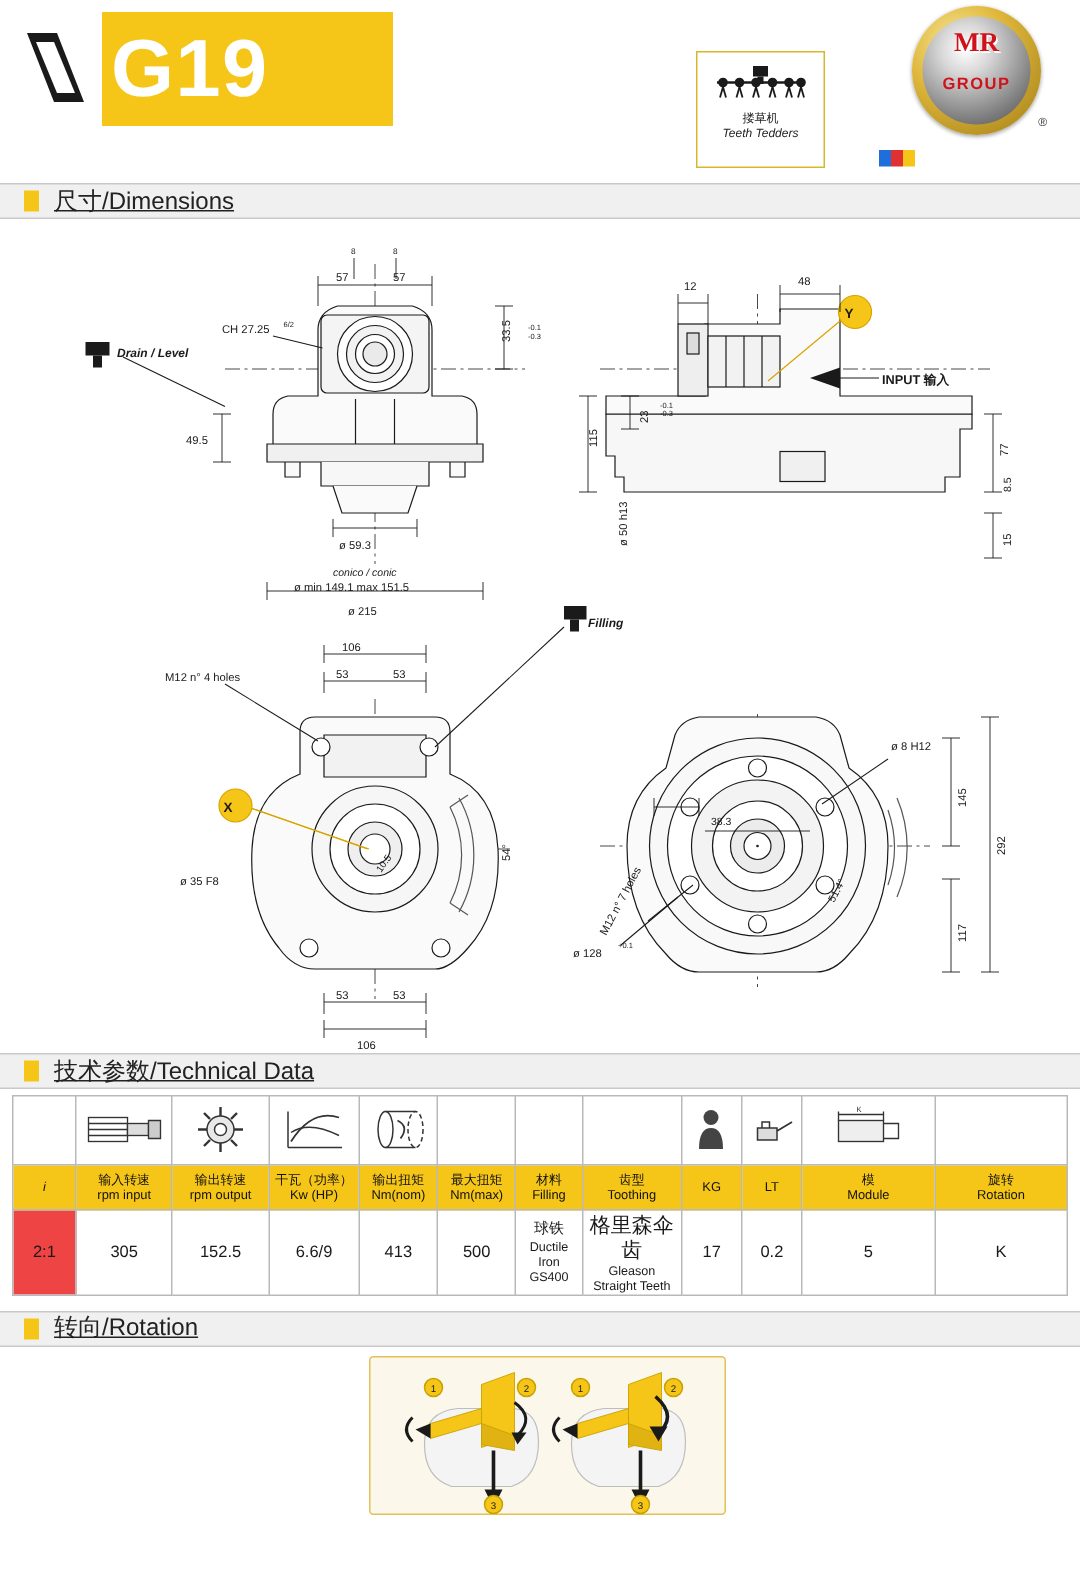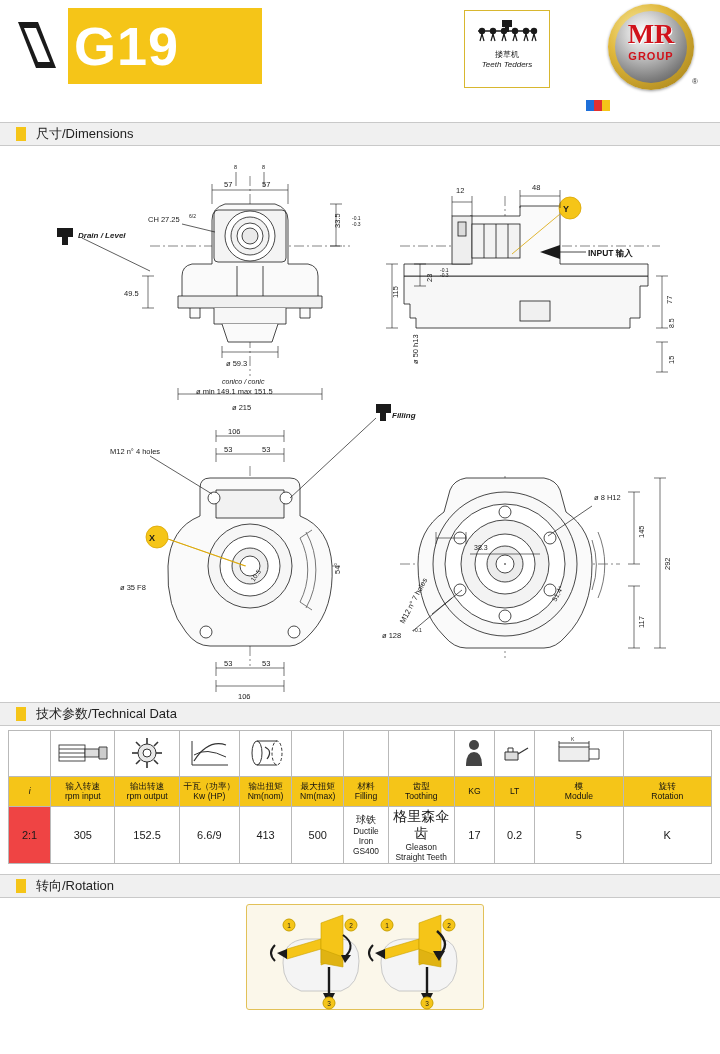--- a/index.html
+++ b/index.html
@@ -37,21 +37,21 @@
     font-size: 54px;
     color: #ffffff;
     font-weight: bold;
     letter-spacing: 1px;
     margin-left: 6px;
     line-height: 1;
   }
 
   .app-box {
     position: absolute;
-    left: 464px; top: 10px;
+    left: 464px; top: 34px;
     width: 86px; height: 78px;
     border: 1px solid #d8b72f;
     background: #ffffff;
     text-align: center;
     padding-top: 6px;
   }
   .app-box .icon { height: 30px; }
   .app-cn { font-size: 8px; color: #222; margin-top: 2px; }
   .app-en { font-size: 8px; font-style: italic; color: #222; }
 
@@ -70,21 +70,21 @@
   }
   .logo-inner {
     position: absolute; left: 7px; top: 7px;
     width: 72px; height: 72px;
     border-radius: 50%;
     background: radial-gradient(circle at 40% 30%, #ffffff 0%, #d8d8d8 25%, #7f7f7f 70%, #4a4a4a 100%);
   }
   .logo-mr {
     position: absolute; left: 0; top: 14px;
     width: 86px; text-align: center;
-    font-size: 28px; font-weight: bold;
+    font-size: 18px; font-weight: bold;
     color: #d0121b;
     font-family: "Liberation Serif", serif;
     text-shadow: 1px 1px 0 #fff;
   }
   .logo-group {
     position: absolute; left: 0; top: 46px;
     width: 86px; text-align: center;
     font-size: 11px; font-weight: bold;
     color: #d0121b;
     letter-spacing: 1px;
@@ -108,21 +108,21 @@
     border-top: 1px solid #c9c9c9;
     border-bottom: 1px solid #c9c9c9;
     display: flex;
     align-items: center;
   }
   .bar .tick {
     width: 10px; height: 14px;
     background: #f5c518;
     margin-left: 16px; margin-right: 10px;
   }
-  .bar .label { font-size: 13px; color: #222; }
+  .bar .label { font-size: 16px; color: #222; text-decoration: underline; }
 
   
   .drawings {
     position: relative;
     height: 556px;
     background: #fff;
   }
   .drawings svg { position: absolute; left: 0; top: 0; }
 
   

